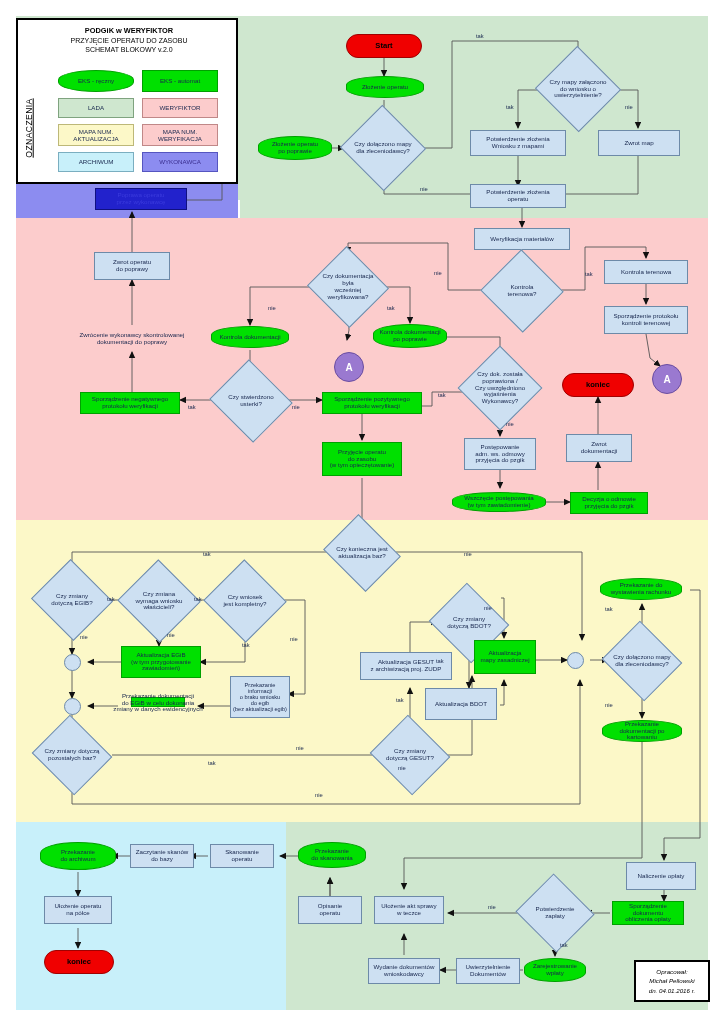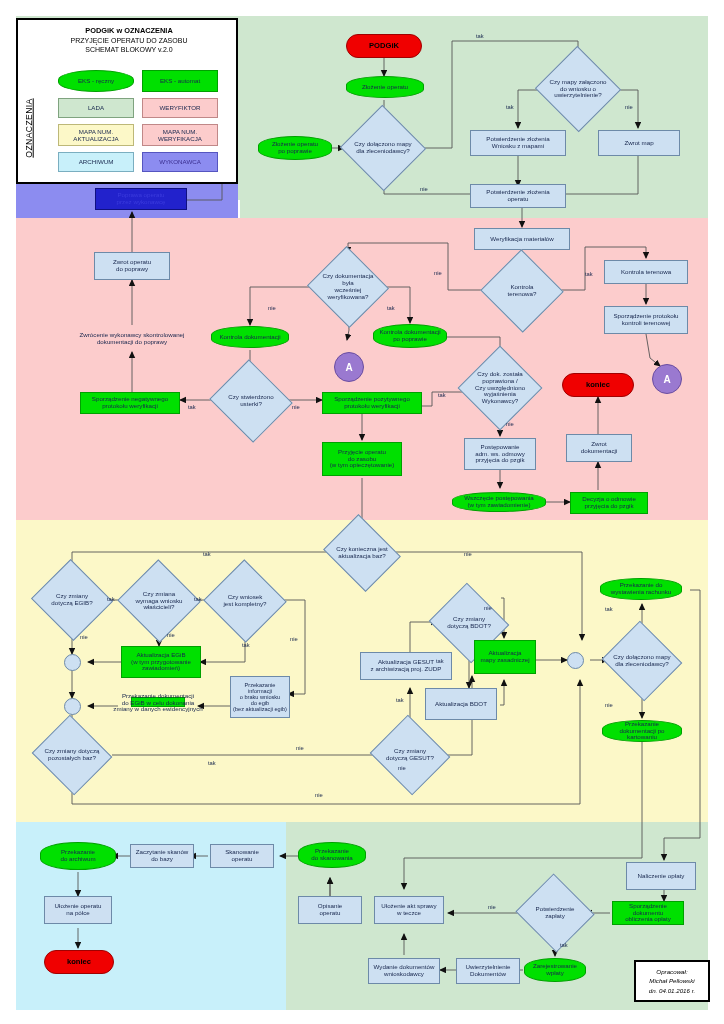--- a/index.html
+++ b/index.html
@@ -252,21 +252,21 @@
       <path d="M130,856 L112,856"></path>
 
       <path d="M78,872 L78,896"></path>
 
       <path d="M78,928 L78,948"></path>
     </g>
   </svg>
 
   <div id="legend">
     <div id="legend-title">
-      <div class="t1">PODGiK w OZNACZENIA</div>
+      <div class="t1">PODGiK w WERYFIKTOR</div>
       <div>PRZYJĘCIE OPERATU DO ZASOBU</div>
       <div>SCHEMAT BLOKOWY v.2.0</div>
     </div>
     <div id="legend-vert">
       <span>OZNACZENIA</span>
     </div>
     <div class="lg lg-ekm" style="left:40px;top:50px;width:76px;height:22px;">
       <span>EKS - ręczny</span>
       </div>
     <div class="lg lg-eka" style="left:124px;top:50px;width:76px;height:22px;">
@@ -286,21 +286,21 @@
       </div>
     <div class="lg lg-arch" style="left:40px;top:132px;width:76px;height:20px;">
       <span>ARCHIWUM</span>
       </div>
     <div class="lg lg-wyk" style="left:124px;top:132px;width:76px;height:20px;">
       <span>WYKONAWCA</span>
       </div>
   </div>
 
   <div class="node term" style="left:346px;top:34px;width:76px;height:24px;">
-    <span>PODGiK</span>
+    <span>Start</span>
     </div>
 
   <div class="node eks-man" style="left:346px;top:76px;width:78px;height:22px;">
     <span>Złożenie operatu</span>
     </div>
 
   <div class="node eks-man" style="left:258px;top:136px;width:74px;height:24px;">
     <span style="white-space:pre-line">Złożenie operatu
 po poprawie</span>
     </div>

